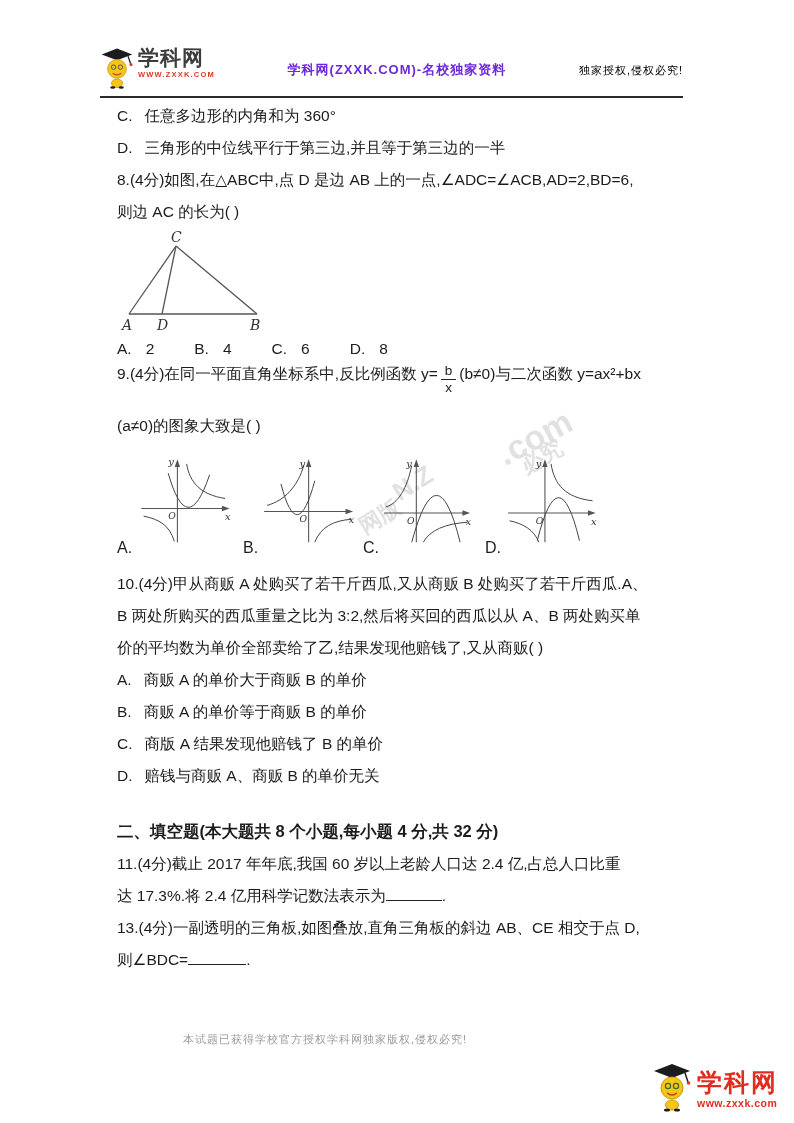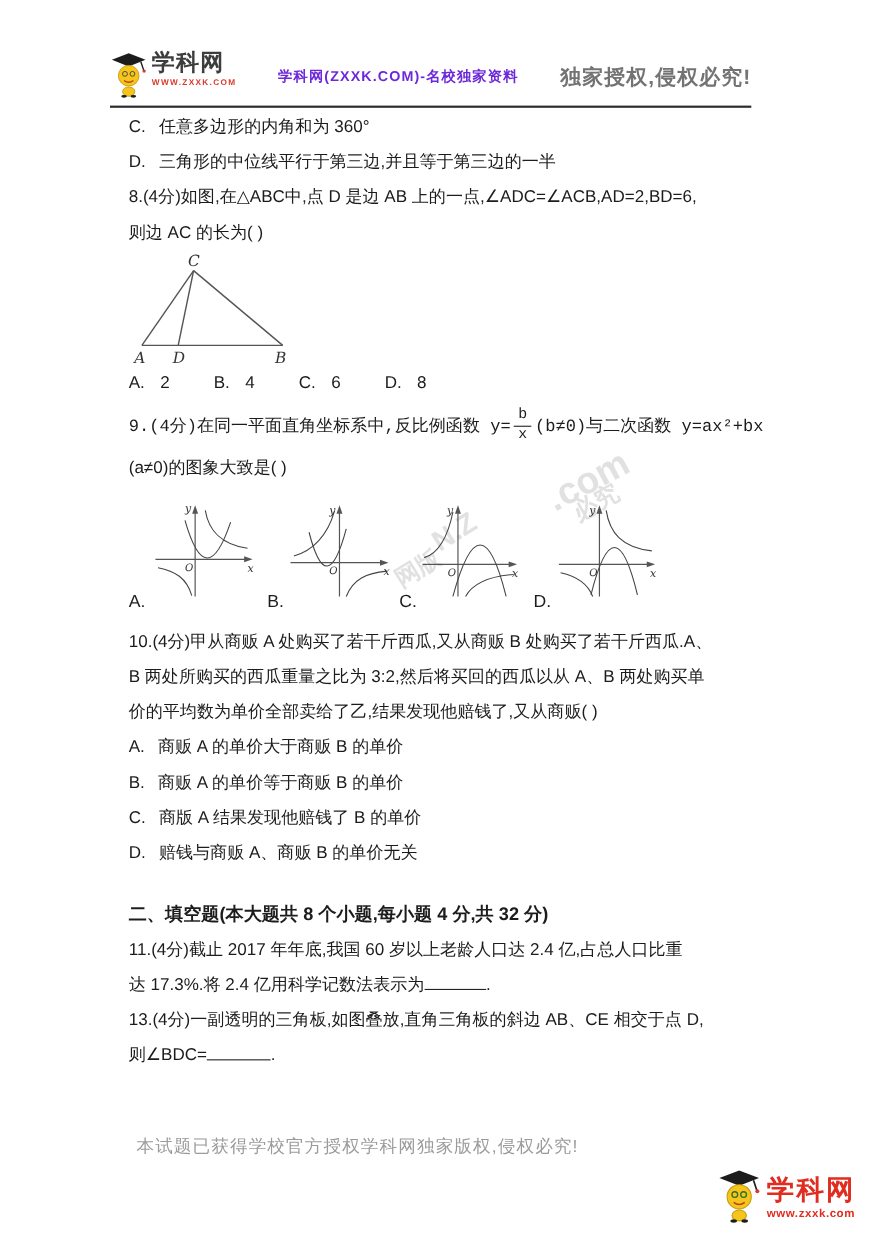--- a/index.html
+++ b/index.html
@@ -7,54 +7,54 @@
   .page{position:relative;width:794px;height:1123px;background:#fff;overflow:hidden;color:#1c1c1c;}
 
   
   .header{position:absolute;left:100px;top:44px;width:583px;height:52px;
           border-bottom:2px solid #2b2b2b;display:flex;align-items:center;justify-content:space-between;}
   .logo{display:flex;align-items:flex-start;gap:4px;}
   .logo .brandcol{display:flex;flex-direction:column;line-height:1;}
   .logo .brand{font-size:21px;font-weight:bold;color:#3d3d3d;letter-spacing:1px;}
   .logo .url{font-size:7.5px;font-weight:bold;color:#d93a2b;letter-spacing:1.2px;margin-top:3px;}
   .header .center{font-size:13px;font-weight:bold;color:#6d28d9;letter-spacing:1px;}
-  .header .right{font-size:19px;font-weight:bold;color:#737373;letter-spacing:1px;}
+  .header .right{font-size:11px;font-weight:normal;color:#000000;letter-spacing:1px;}
 
   
   .content{position:absolute;left:117px;top:100px;width:566px;font-size:15.5px;line-height:32px;color:#1c1c1c;}
   .line{white-space:nowrap;}
   .optlabel{margin-right:12px;}
   .bold{font-weight:bold;}
   .opt-row{display:flex;gap:40px;height:30px;line-height:30px;}
   .opt-row .pair{display:flex;gap:14px;}
   .blank{display:inline-block;width:56px;border-bottom:1.2px solid #222;height:15px;vertical-align:baseline;}
 
   
-  .fracline{display:flex;align-items:center;height:46px;line-height:normal;white-space:nowrap;font-family:Liberation Mono, monospace;}
+  .fracline{display:flex;align-items:flex-start;height:46px;line-height:normal;white-space:nowrap;}
   .frac{display:inline-flex;flex-direction:column;align-items:center;line-height:1.05;margin:0 3px;font-size:13.5px;}
   .frac .num{border-bottom:1.2px solid #222;padding:0 4px 1px 4px;}
   .frac .den{padding-top:1px;}
 
   
   .fig8{position:relative;height:104px;margin:2px 0 0 2px;}
 
   
   .graphs-row{position:relative;height:124px;margin-top:2px;}
   .graph-label{position:absolute;bottom:4px;font-size:16px;}
   .graph-svg{position:absolute;top:0;}
   svg text{font-family:"DejaVu Serif","Liberation Serif",serif;}
 
   .section-heading{font-size:16.5px;margin-top:22px;line-height:34px;}
 
   
   .wm{position:absolute;color:#c9c9c9;opacity:.55;font-weight:bold;pointer-events:none;}
 
   
   .footer-text{position:absolute;left:0;top:1032px;width:650px;text-align:center;
-               font-size:16px;color:#9b9b9b;letter-spacing:1px;}
+               font-size:11px;color:#9b9b9b;letter-spacing:1px;}
   .footer-logo{position:absolute;left:652px;top:1062px;display:flex;align-items:center;gap:5px;}
   .footer-logo .brandcol{display:flex;flex-direction:column;line-height:1;}
   .footer-logo .brand{font-size:25px;font-weight:bold;color:#e02d20;letter-spacing:2px;}
   .footer-logo .url{font-size:10.5px;font-weight:bold;color:#e02d20;margin-top:3px;letter-spacing:.5px;}
 </style>
 </head>
 <body>
 
 <div class="page">
 

